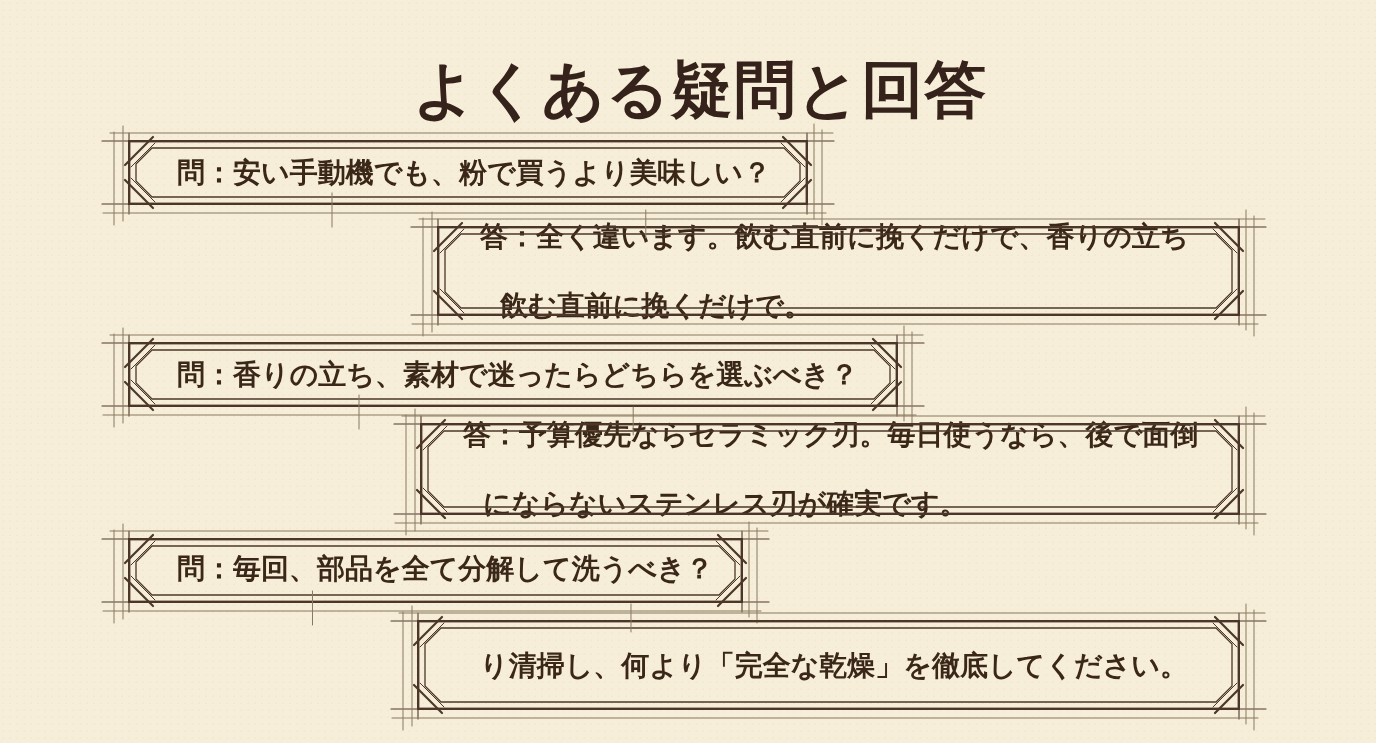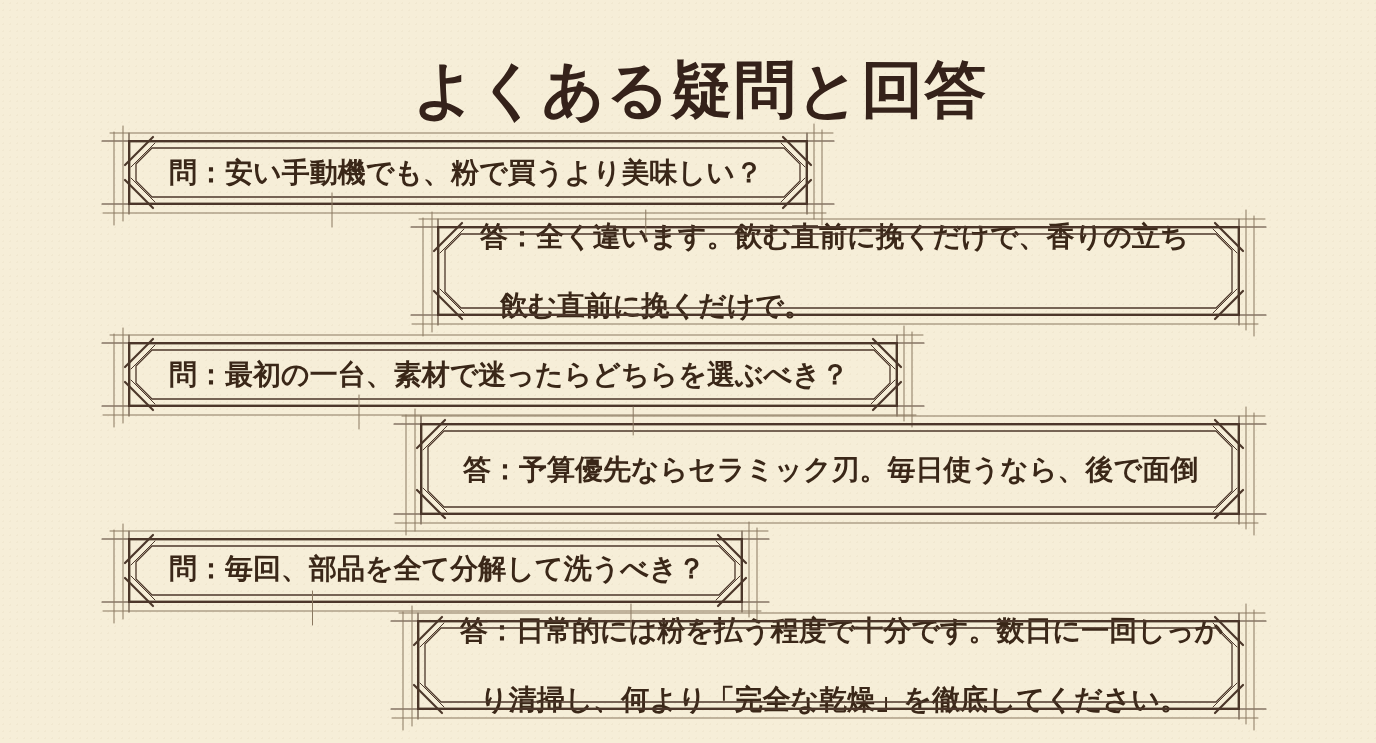--- a/index.html
+++ b/index.html
@@ -13,21 +13,21 @@
   #title{
     position:absolute;left:0;top:44px;width:100%;
     text-align:center;font-size:62px;line-height:1.1;font-weight:700;
     color:#35221a;letter-spacing:1px;margin:12px;
   }
   .box{
     position:absolute;box-sizing:border-box;display:flex;flex-direction:column;
     justify-content:center;
   }
   .qtext{
-    margin:4px;padding-left:37px;font-size:28px;font-weight:700;color:#3a2718;
+    margin:12px;padding-left:37px;font-size:28px;font-weight:700;color:#3a2718;
     line-height:1;white-space:nowrap;
   }
   .atext{
     margin:16px;font-size:28px;font-weight:700;color:#3a2718;
     line-height:37px;white-space:nowrap;
   }
   .atext.l1{margin-left:43px;}
   .atext.l2{margin-left:63px;}
   #q1{left:128px;top:140px;width:680px;height:65px;}
   #a1{left:437px;top:226px;width:803px;height:90px;}
@@ -113,21 +113,21 @@
         <line x1="1" y1="-7" x2="1" y2="74" stroke="#4c372a" stroke-width="1.1" stroke-linecap="round"></line>
         <line x1="769" y1="-7" x2="769" y2="74" stroke="#4c372a" stroke-width="1.1" stroke-linecap="round"></line>
         <line x1="-18" y1="-7" x2="795" y2="-7" stroke="#8a7860" stroke-width="1" stroke-linecap="round"></line>
         <line x1="-25" y1="73" x2="788" y2="73" stroke="#8a7860" stroke-width="1" stroke-linecap="round"></line>
         <line x1="-5" y1="-14" x2="-5" y2="81" stroke="#8a7860" stroke-width="1" stroke-linecap="round"></line>
         <line x1="-14" y1="-8" x2="-14" y2="85" stroke="#8a7860" stroke-width="1" stroke-linecap="round"></line>
         <line x1="776" y1="-16" x2="776" y2="79" stroke="#8a7860" stroke-width="1" stroke-linecap="round"></line>
         <line x1="784" y1="-10" x2="784" y2="85" stroke="#8a7860" stroke-width="1" stroke-linecap="round"></line>
         <line x1="231" y1="53" x2="231" y2="87" stroke="#8a7860" stroke-width="1" stroke-linecap="round"></line>
       </svg>
-    <p class="qtext">問：最初の一台、素材で迷ったらどちらを選ぶべき？</p>
+    <p class="qtext">問：香りの立ち、素材で迷ったらどちらを選ぶべき？</p>
   </div>
   <div class="box ornate" id="a2">
       <svg viewBox="-34 -34 888 160" style="position: absolute; left: -34px; top: -34px; width: 888px; height: 160px; pointer-events: none;">
         <rect x="1.2" y="1.2" width="817.6" height="89.6" fill="none" stroke="#4c372a" stroke-width="2.4"></rect>
         <path d="M 24 8 L 796 8 L 812 24 L 812 68 L 796 84 L 24 84 L 8 68 L 8 24 Z" fill="none" stroke="#4c372a" stroke-width="1.3"></path>
         <line x1="-3" y1="25" x2="25" y2="-3" stroke="#4c372a" stroke-width="2.2" stroke-linecap="round"></line>
         <line x1="3" y1="27" x2="27" y2="3" stroke="#4c372a" stroke-width="1" stroke-linecap="round"></line>
         <line x1="795" y1="-3" x2="823" y2="25" stroke="#4c372a" stroke-width="2.2" stroke-linecap="round"></line>
         <line x1="793" y1="3" x2="817" y2="27" stroke="#4c372a" stroke-width="1" stroke-linecap="round"></line>
         <line x1="-3" y1="67" x2="25" y2="95" stroke="#4c372a" stroke-width="2.2" stroke-linecap="round"></line>
@@ -140,20 +140,21 @@
         <line x1="819" y1="-7" x2="819" y2="101" stroke="#4c372a" stroke-width="1.1" stroke-linecap="round"></line>
         <line x1="-18" y1="-7" x2="845" y2="-7" stroke="#8a7860" stroke-width="1" stroke-linecap="round"></line>
         <line x1="-25" y1="100" x2="838" y2="100" stroke="#8a7860" stroke-width="1" stroke-linecap="round"></line>
         <line x1="-5" y1="-14" x2="-5" y2="108" stroke="#8a7860" stroke-width="1" stroke-linecap="round"></line>
         <line x1="-14" y1="-8" x2="-14" y2="112" stroke="#8a7860" stroke-width="1" stroke-linecap="round"></line>
         <line x1="826" y1="-16" x2="826" y2="106" stroke="#8a7860" stroke-width="1" stroke-linecap="round"></line>
         <line x1="834" y1="-10" x2="834" y2="112" stroke="#8a7860" stroke-width="1" stroke-linecap="round"></line>
         <line x1="213.20000000000002" y1="-16" x2="213.20000000000002" y2="12" stroke="#8a7860" stroke-width="1" stroke-linecap="round"></line>
       </svg>
     <p class="atext l1">答：予算優先ならセラミック刃。毎日使うなら、後で面倒</p>
+    <p class="atext l2">にならないステンレス刃が確実です。</p>
   </div>
 
   <div class="box ornate" id="q3">
       <svg viewBox="-34 -34 683 133" style="position: absolute; left: -34px; top: -34px; width: 683px; height: 133px; pointer-events: none;">
         <rect x="1.2" y="1.2" width="612.6" height="62.6" fill="none" stroke="#4c372a" stroke-width="2.4"></rect>
         <path d="M 24 8 L 591 8 L 607 24 L 607 41 L 591 57 L 24 57 L 8 41 L 8 24 Z" fill="none" stroke="#4c372a" stroke-width="1.3"></path>
         <line x1="-3" y1="25" x2="25" y2="-3" stroke="#4c372a" stroke-width="2.2" stroke-linecap="round"></line>
         <line x1="3" y1="27" x2="27" y2="3" stroke="#4c372a" stroke-width="1" stroke-linecap="round"></line>
         <line x1="590" y1="-3" x2="618" y2="25" stroke="#4c372a" stroke-width="2.2" stroke-linecap="round"></line>
         <line x1="588" y1="3" x2="612" y2="27" stroke="#4c372a" stroke-width="1" stroke-linecap="round"></line>
@@ -192,16 +193,15 @@
         <line x1="1" y1="-7" x2="1" y2="99" stroke="#4c372a" stroke-width="1.1" stroke-linecap="round"></line>
         <line x1="822" y1="-7" x2="822" y2="99" stroke="#4c372a" stroke-width="1.1" stroke-linecap="round"></line>
         <line x1="-18" y1="-7" x2="848" y2="-7" stroke="#8a7860" stroke-width="1" stroke-linecap="round"></line>
         <line x1="-25" y1="98" x2="841" y2="98" stroke="#8a7860" stroke-width="1" stroke-linecap="round"></line>
         <line x1="-5" y1="-14" x2="-5" y2="106" stroke="#8a7860" stroke-width="1" stroke-linecap="round"></line>
         <line x1="-14" y1="-8" x2="-14" y2="110" stroke="#8a7860" stroke-width="1" stroke-linecap="round"></line>
         <line x1="829" y1="-16" x2="829" y2="104" stroke="#8a7860" stroke-width="1" stroke-linecap="round"></line>
         <line x1="837" y1="-10" x2="837" y2="110" stroke="#8a7860" stroke-width="1" stroke-linecap="round"></line>
         <line x1="213.98000000000002" y1="-16" x2="213.98000000000002" y2="12" stroke="#8a7860" stroke-width="1" stroke-linecap="round"></line>
       </svg>
-    <p class="atext l1">答：日常的には粉を払う程度で十分です。数日に一回しっか</p>
     <p class="atext l2">り清掃し、何より「完全な乾燥」を徹底してください。</p>
   </div>
 </div>
 
 </body></html>

